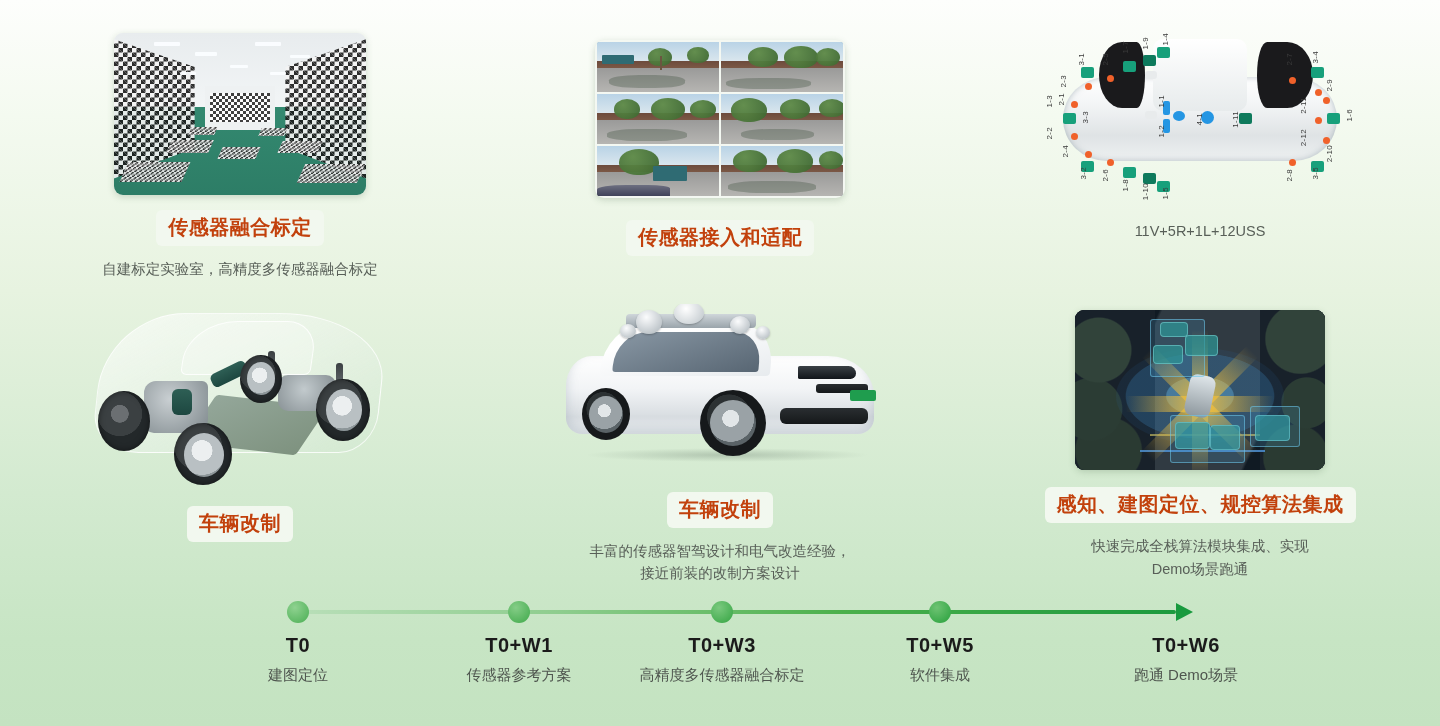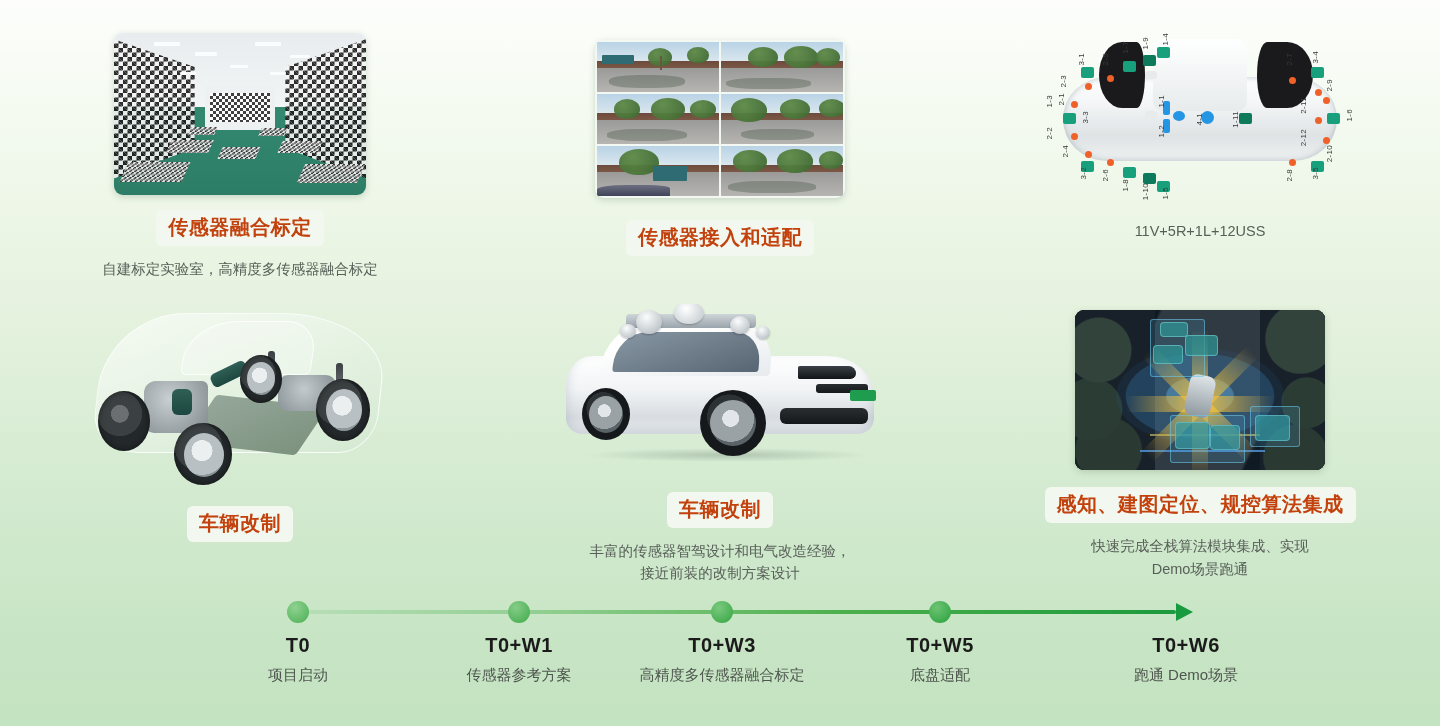--- a/index.html
+++ b/index.html
@@ -572,33 +572,33 @@
     <div class="tl-track"></div>
     <div class="tl-arrow"></div>
 
     <div class="tl-dot" style="left:298px;background:radial-gradient(circle at 36% 30%, #8fd290, #4aae53);"></div>
     <div class="tl-dot" style="left:519px;background:radial-gradient(circle at 36% 30%, #85cd87, #3fa94a);"></div>
     <div class="tl-dot" style="left:722px;background:radial-gradient(circle at 36% 30%, #7ac97e, #34a442);"></div>
     <div class="tl-dot" style="left:940px;background:radial-gradient(circle at 36% 30%, #6ec373, #27a03b);"></div>
 
     <div class="tl-item" style="left:298px;">
       <div class="tl-code">T0</div>
-      <div class="tl-desc">项目启动</div>
+      <div class="tl-desc">建图定位</div>
     </div>
     <div class="tl-item" style="left:519px;">
       <div class="tl-code">T0+W1</div>
       <div class="tl-desc">传感器参考方案</div>
     </div>
     <div class="tl-item" style="left:722px;">
       <div class="tl-code">T0+W3</div>
       <div class="tl-desc">高精度多传感器融合标定</div>
     </div>
     <div class="tl-item" style="left:940px;">
       <div class="tl-code">T0+W5</div>
-      <div class="tl-desc">底盘适配</div>
+      <div class="tl-desc">软件集成</div>
     </div>
     <div class="tl-item" style="left:1162px;margin-left:24px;">
       <div class="tl-code">T0+W6</div>
       <div class="tl-desc">跑通 Demo场景</div>
     </div>
   </div>
 
 </div>
 
 </body></html>

